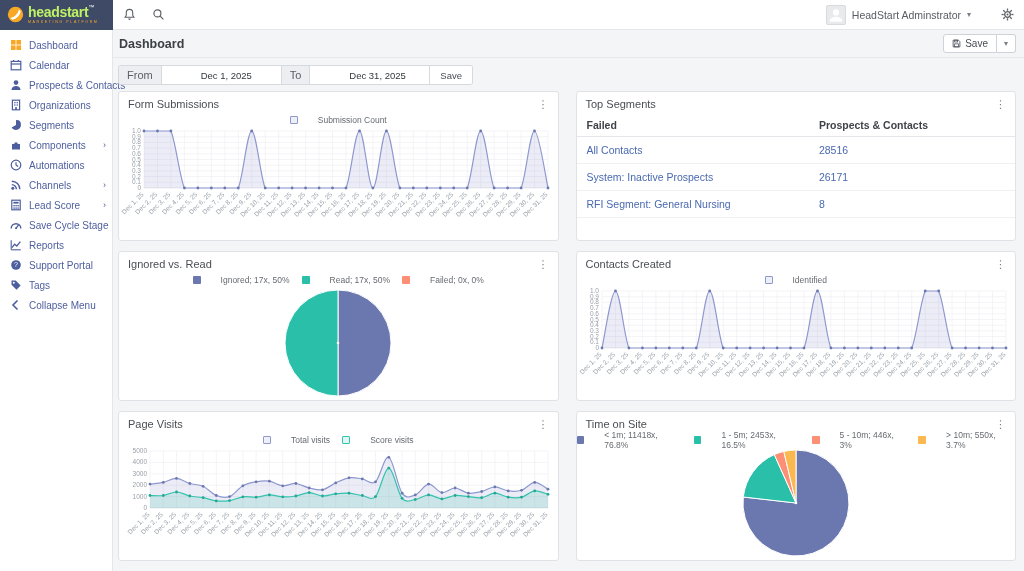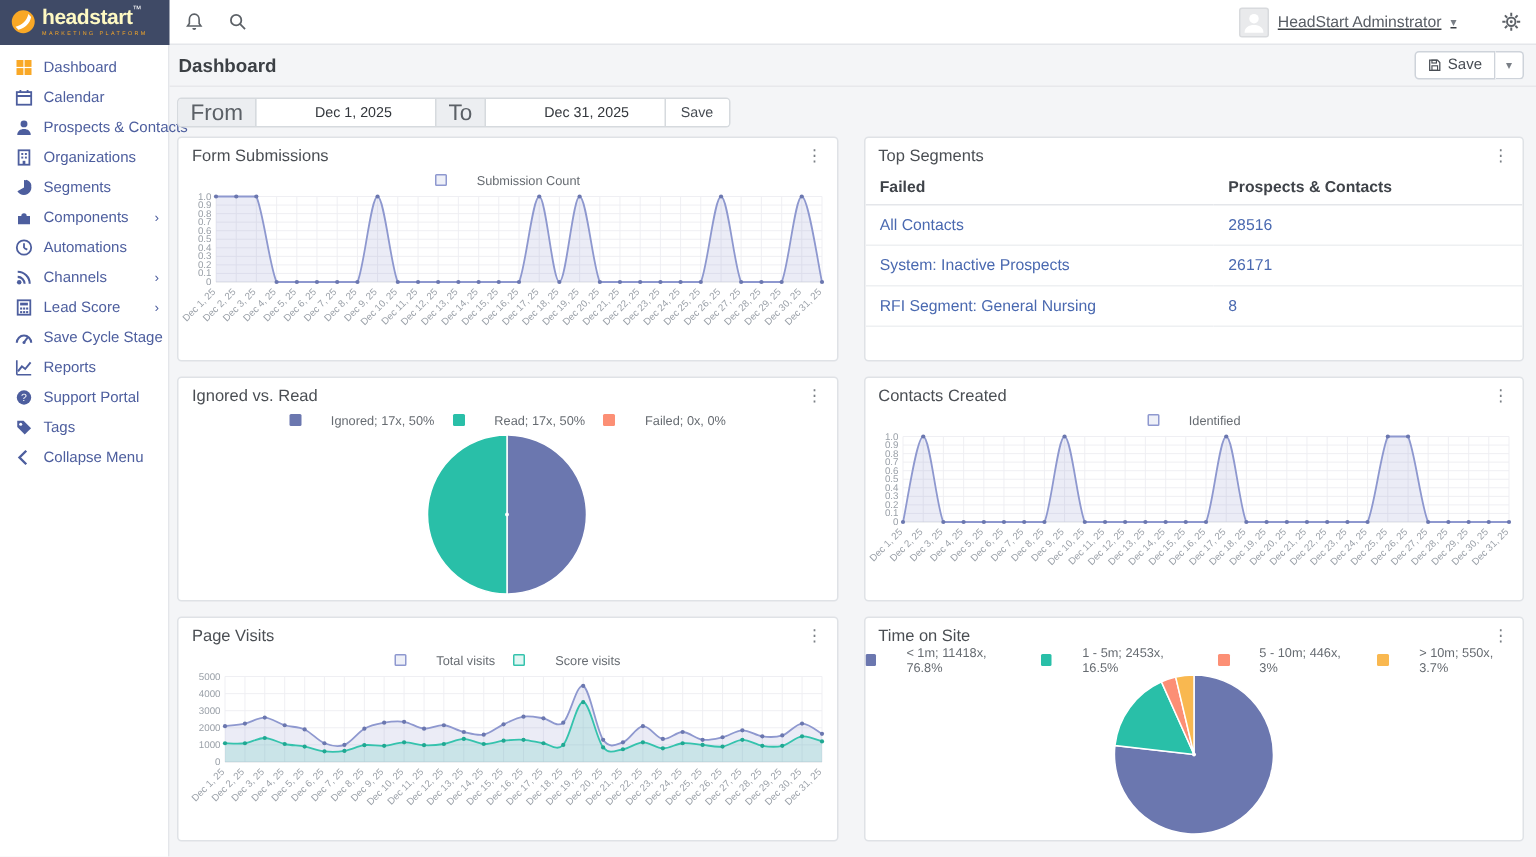--- a/index.html
+++ b/index.html
@@ -5,24 +5,24 @@
   * { margin:0; padding:0; box-sizing:border-box; }
   html,body { width:1024px; height:571px; overflow:hidden;
     font-family:"Liberation Sans", sans-serif; background:#f4f5f7; color:#3c4045; }
 
   
   .header { position:absolute; top:0; left:0; width:1024px; height:30px;
     background:#fff; border-bottom:1px solid #e4e6ea; display:flex; align-items:center; z-index:5; }
   .logo { width:113px; height:30px; background:#3f4a66; display:flex; align-items:center;
     padding-left:7px; gap:4px; cursor:pointer; }
   .logo-text { line-height:1; }
-  .logo-name { color:#fef9c3; font-weight:bold; font-size:14px; letter-spacing:-.3px; }
+  .logo-name { color:#bef264; font-weight:bold; font-size:14px; letter-spacing:-.3px; }
   .logo-tm { color:#fff; font-size:6px; vertical-align:top; }
   .logo-tag { color:#f9a826; font-size:3.6px; letter-spacing:1.6px; margin-top:1px; }
-  .topbar { flex:1; display:flex; align-items:center; height:100%; padding:0 10px; gap:16px;text-decoration:underline; }
+  .topbar { flex:1; display:flex; align-items:center; height:100%; padding:0 10px; gap:16px; }
   .tb-icon { width:13px; height:13px; cursor:pointer; }
   .tb-spacer { flex:1; }
   .user-menu { display:flex; align-items:center; gap:6px; cursor:pointer; }
   .avatar { width:20px; height:20px; background:#e9eaec; border:1px solid #d8dadd; border-radius:2px; }
   .user-name { font-size:10.5px; color:#585d64; }
   .caret { font-size:8px; color:#7a7f86; }
   .gear { margin-left:14px; cursor:pointer; }
 
   
   .sidebar { position:absolute; top:30px; left:0; width:113px; height:541px;
@@ -39,21 +39,21 @@
   .page-title { font-size:12.5px; font-weight:bold; color:#3c4045; }
   .ph-spacer { flex:1; }
   .btn-group { display:flex; }
   .btn { background:#fff; border:1px solid #ced3da; color:#474c53; font-size:10px;
     height:19px; display:flex; align-items:center; gap:4px; padding:0 8px; cursor:pointer; }
   .btn-left { border-radius:3px 0 0 3px; }
   .btn-right { border-radius:0 3px 3px 0; border-left:none; padding:0 7px; }
 
   .filter-row { display:flex; padding:8px 8px 7px 6px; }
   .igroup { display:flex; border-radius:2px; overflow:hidden; box-shadow:0 0 0 1px #d6dade; background:#fff; }
-  .iaddon { background:#eceef1; color:#5b6066; font-size:15px; padding:0 8px; height:18px;
+  .iaddon { background:#eceef1; color:#5b6066; font-size:11px; padding:0 8px; height:18px;
     display:flex; align-items:center; border-right:1px solid #d6dade; }
   .iaddon.mid { border-left:1px solid #d6dade; }
   .ifield { border:none; outline:none; font-size:9.5px; color:#33373c; width:88px; padding:0 8px;
     font-family:"Liberation Sans",sans-serif; height:18px;margin-left:31px; }
   .ibtn { background:#fff; border:none; border-left:1px solid #d6dade; font-size:9.5px; color:#474c53;
     padding:0 10px; cursor:pointer; height:18px; font-family:"Liberation Sans",sans-serif; }
 
   .grid { display:grid; grid-template-columns:1fr 1fr; gap:10px 17px; padding:0 8px 0 5px; }
   .panel { background:#fff; border:1px solid #dfe2e6; border-radius:3px; height:150px;
     display:flex; flex-direction:column; overflow:hidden; }

